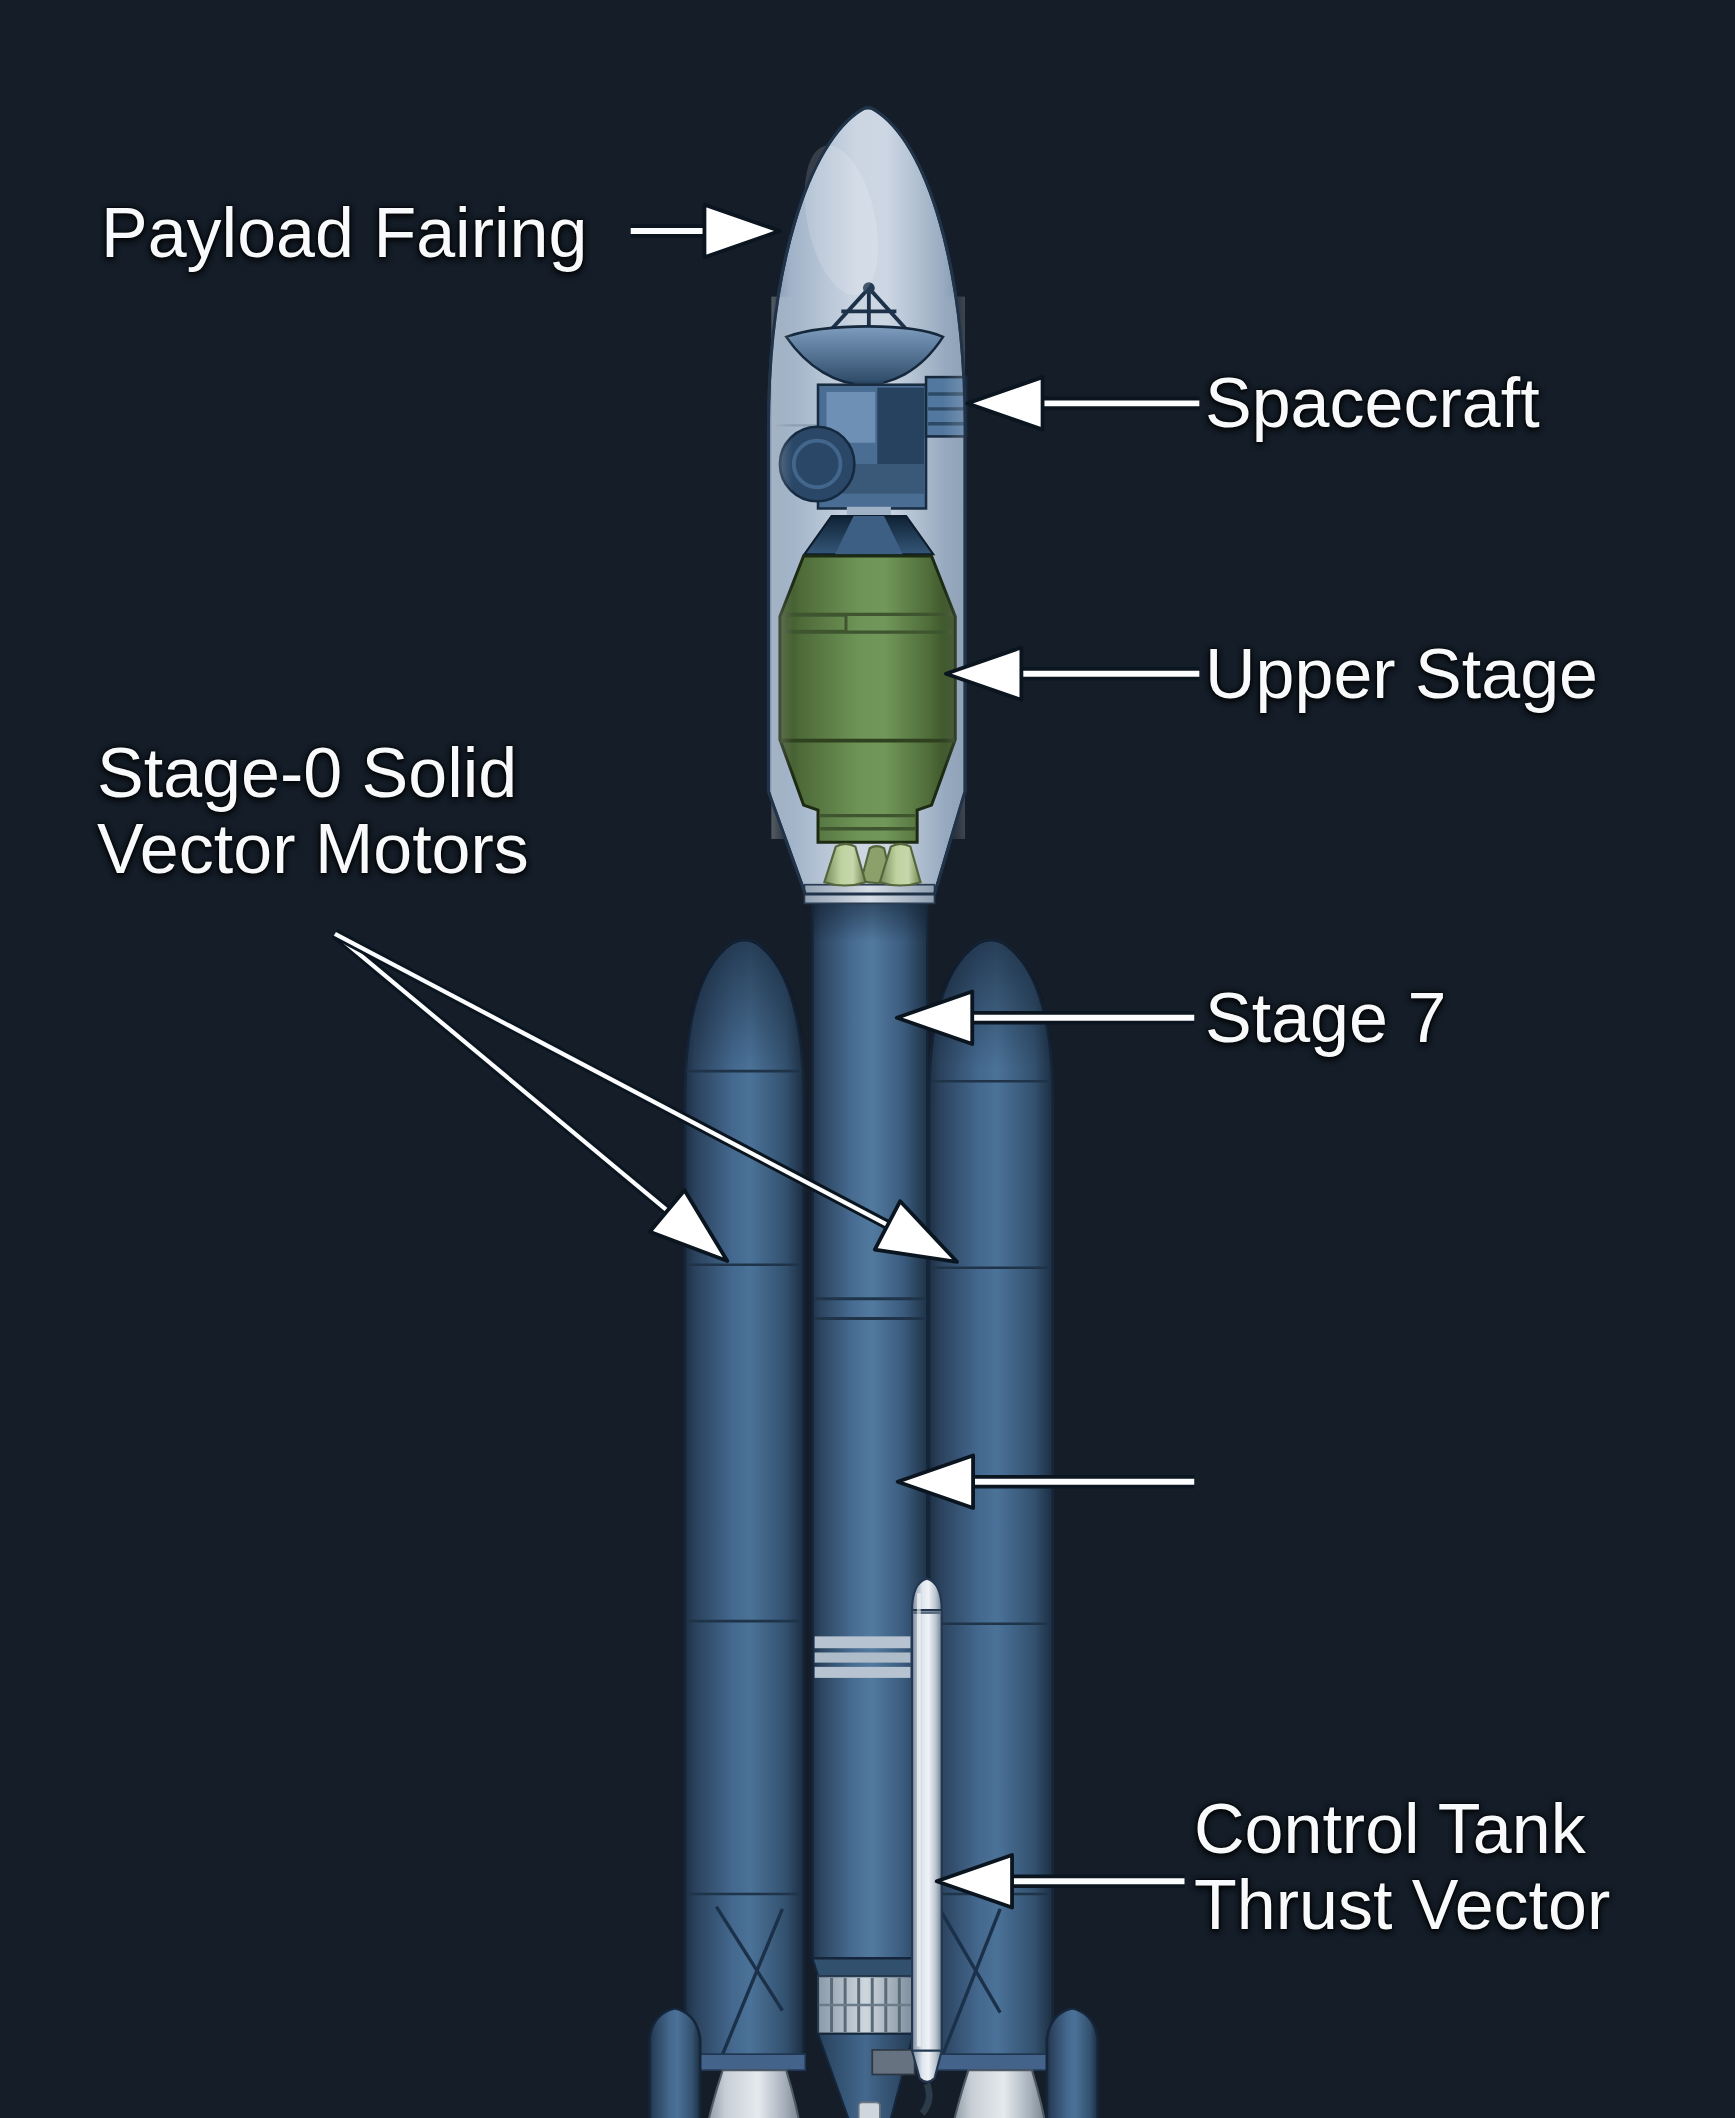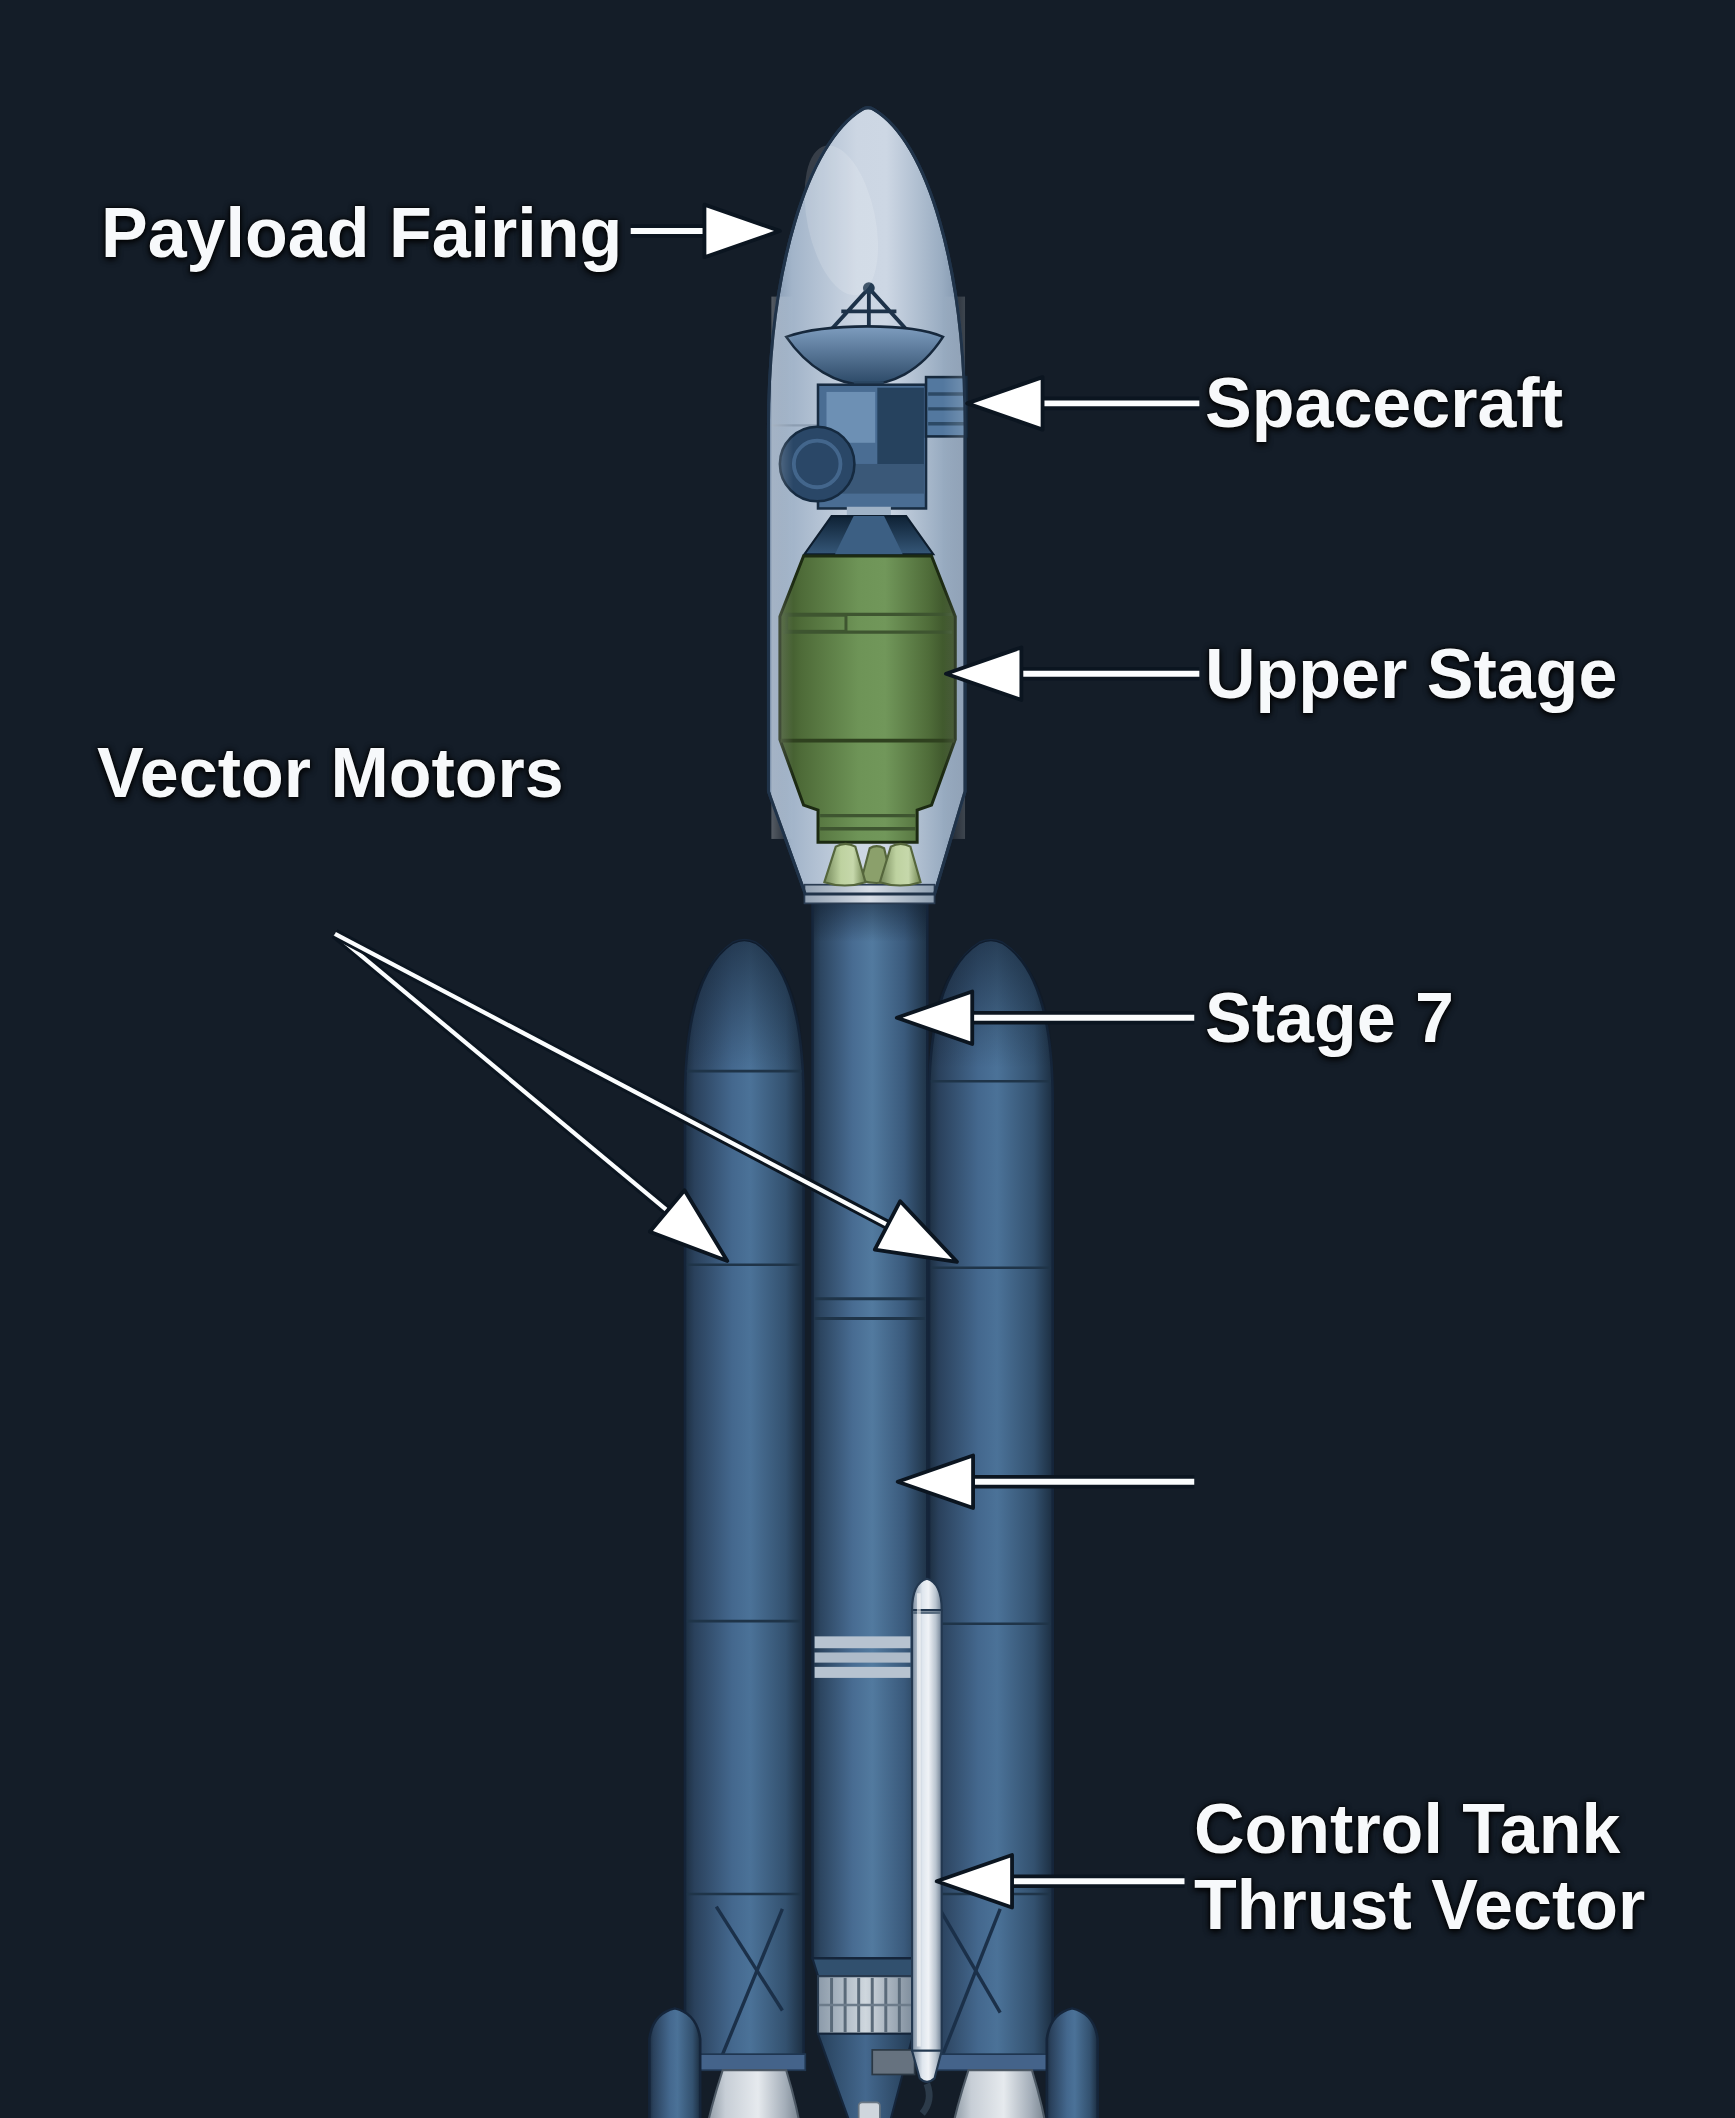--- a/index.html
+++ b/index.html
@@ -1,19 +1,19 @@
 <!DOCTYPE html>
 <html style="font-size:6.8px"><head>
 <meta charset="utf-8">
 <style>
   html,body{margin:0;padding:0;background:#141d28;}
   #stage{position:relative;width:1736px;height:2291px;background:#141d28;overflow:hidden;
          font-family:"Liberation Sans",sans-serif;}
   svg{position:absolute;left:0;top:0;}
-  .label{position:absolute;font-weight:700;font-size:70px;line-height:76px;color:#f7f9fb;
+  .label{position:absolute;font-weight:400;font-size:70px;line-height:76px;color:#f7f9fb;
          white-space:nowrap;letter-spacing:0px;
          text-shadow:0 0 6.8px rgba(0,0,0,.9),0 2.5px 6px rgba(0,0,0,.75),0 0 2.1px rgba(0,0,0,.95);}
 </style>
 </head>
 <body>
 
 <div id="stage">
 
 <svg width="1736" height="2291" viewBox="0 0 4096 5407">
   <defs>
@@ -267,20 +267,21 @@
   </g>
 </svg>
 
 <div class="label" style="left:101px;top:195px">Payload Fairing</div>
 
 <div class="label" style="left:1205px;top:636px">Upper Stage</div>
 
 <div class="label" style="left:1205px;top:365px">Spacecraft</div>
 
 <div class="label" style="left:97px;top:735px">
+  <div>Stage-0 Solid</div>
   <div>Vector Motors</div>
 </div>
 
 <div class="label" style="left:1205px;top:980px">Stage 7</div>
 
 
 <div class="label" style="left:1194px;top:1791px">
   <div>Control Tank</div>
   <div>Thrust Vector</div>
 </div>

